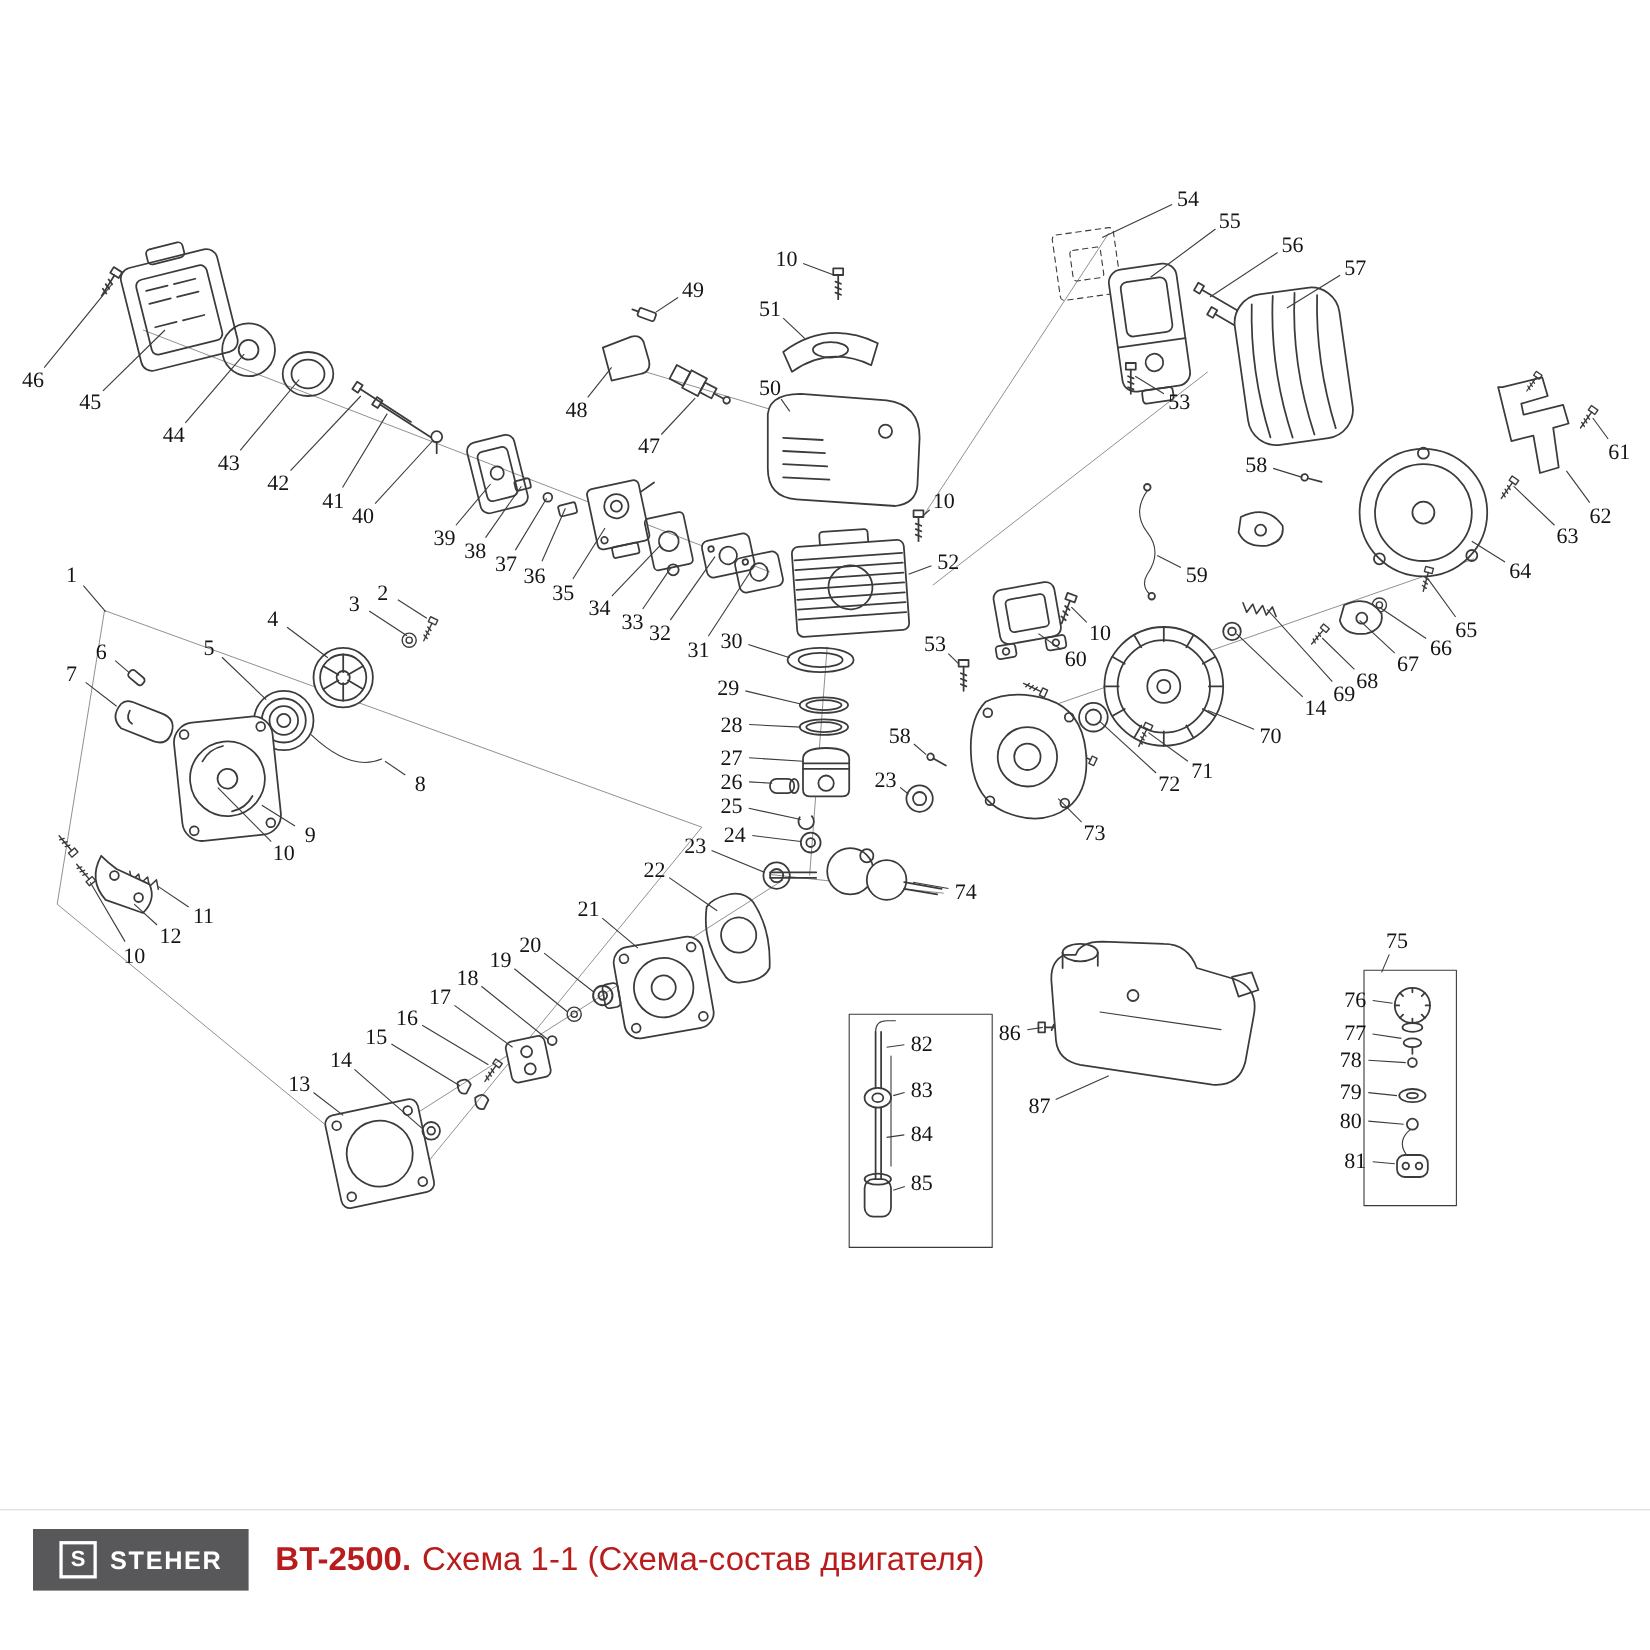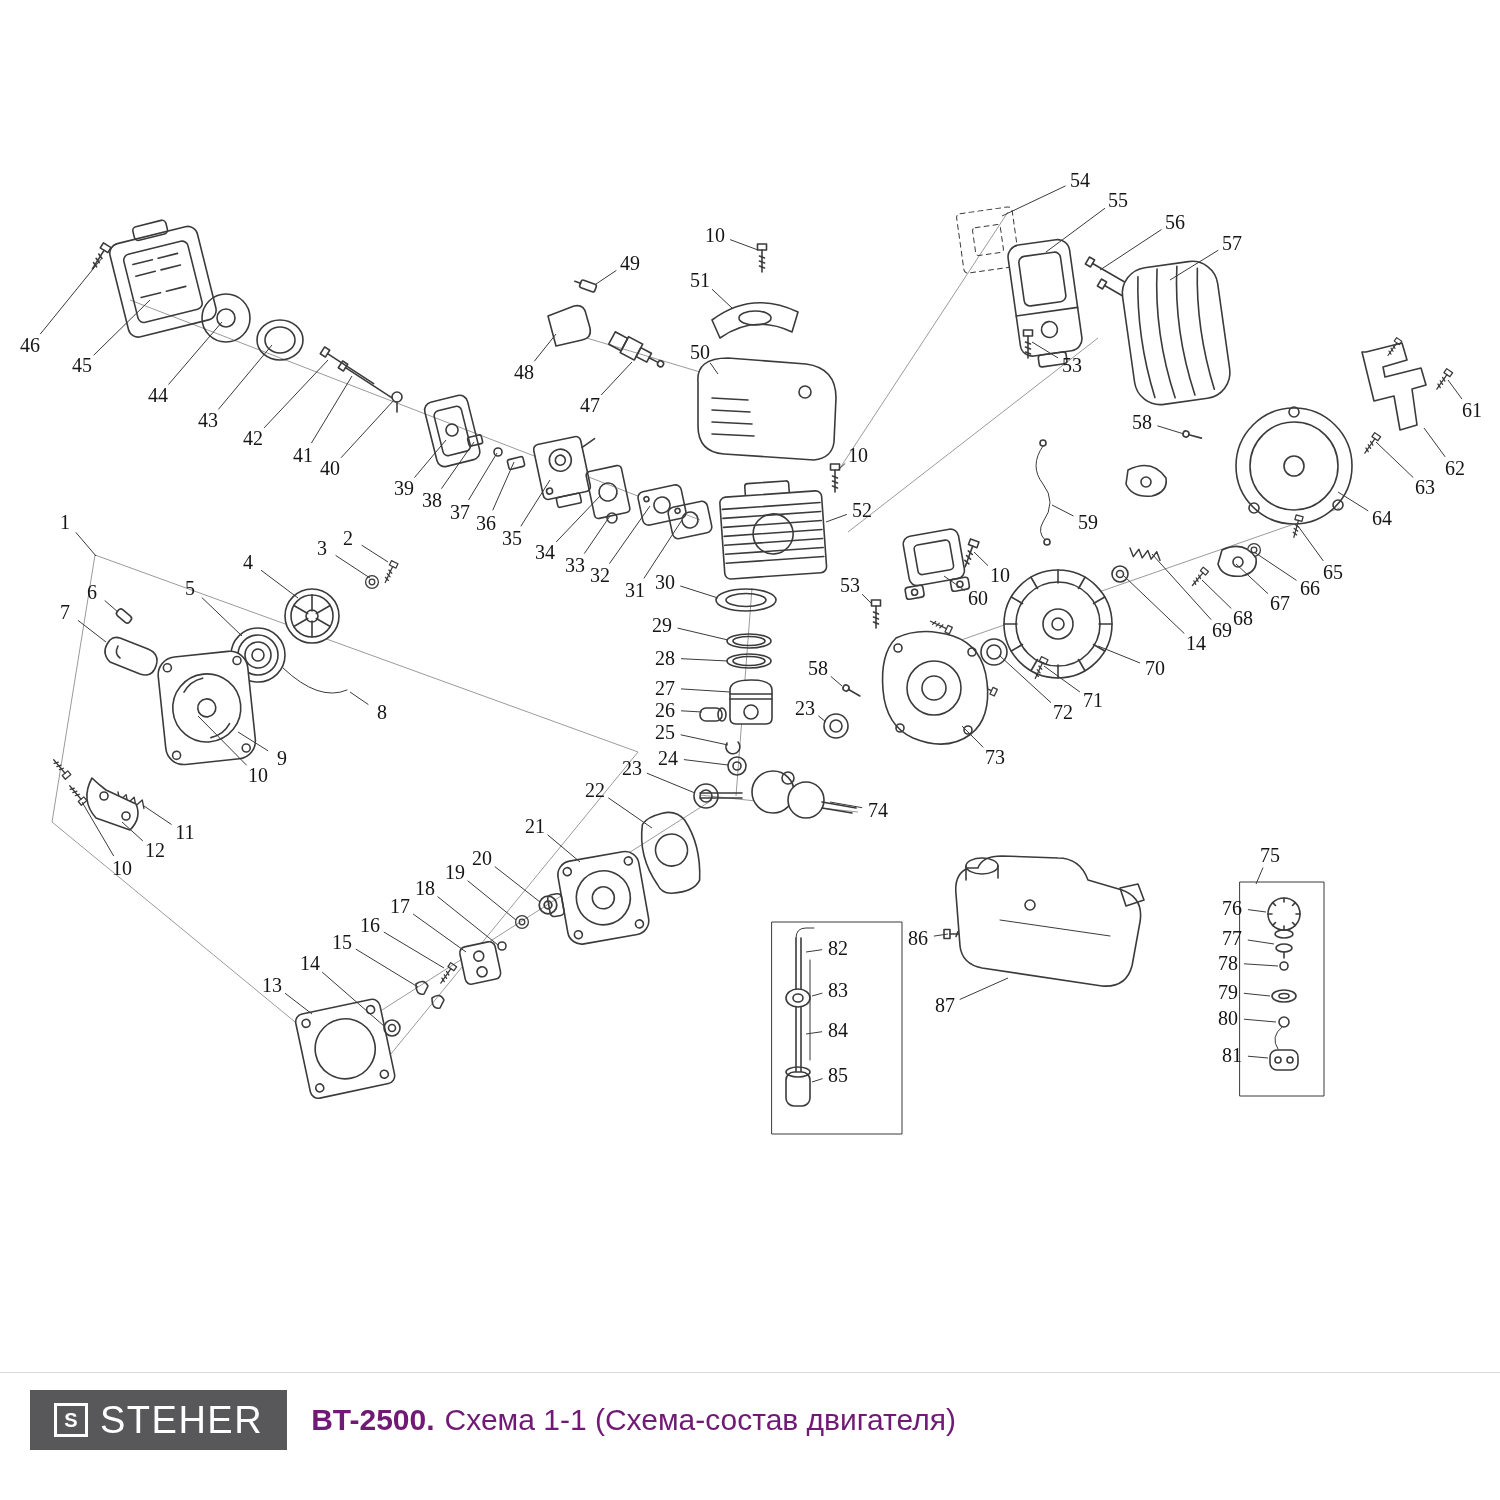--- a/index.html
+++ b/index.html
@@ -14,22 +14,22 @@
   #art .thin{stroke-width:1;}
   #guides{stroke:#8f8f8f;stroke-width:0.9;fill:none;}
   #callouts text{font:20px "Liberation Serif","DejaVu Serif",serif;fill:var(--ink-dark,#151515);text-anchor:middle;}
   #callouts line{stroke:var(--ink,#3b3b3b);stroke-width:1;}
 
   .footer{position:absolute;left:0;right:0;bottom:0;height:127px;border-top:1px solid var(--divider,#d9d9d9);background:#fff;}
   .footer-row{display:flex;align-items:center;gap:24px;padding:17px 0 0 30px;}
   .logo{background:var(--footer-bg,#58585a);color:#fff;display:flex;align-items:center;gap:12px;padding:11px 24px;}
   .logo-mark{border:3px solid #fff;width:28px;height:28px;display:flex;align-items:center;justify-content:center;
     font-weight:bold;font-size:20px;line-height:1;}
-  .logo-text{font-weight:normal;font-size:38px;letter-spacing:1.5px;line-height:1;}
-  .title{font-size:30px;color:#701a75;}
+  .logo-text{font-weight:bold;font-size:23px;letter-spacing:1.5px;line-height:1;}
+  .title{font-size:30px;color:#b91c1c;}
   .title .model{font-weight:bold;margin-right:10px;}
 </style>
 </head>
 <body>
 
 <div class="page">
 
 <svg id="diagram-svg" width="1500" height="1372" viewBox="0 0 1500 1372">
 
   <defs>

